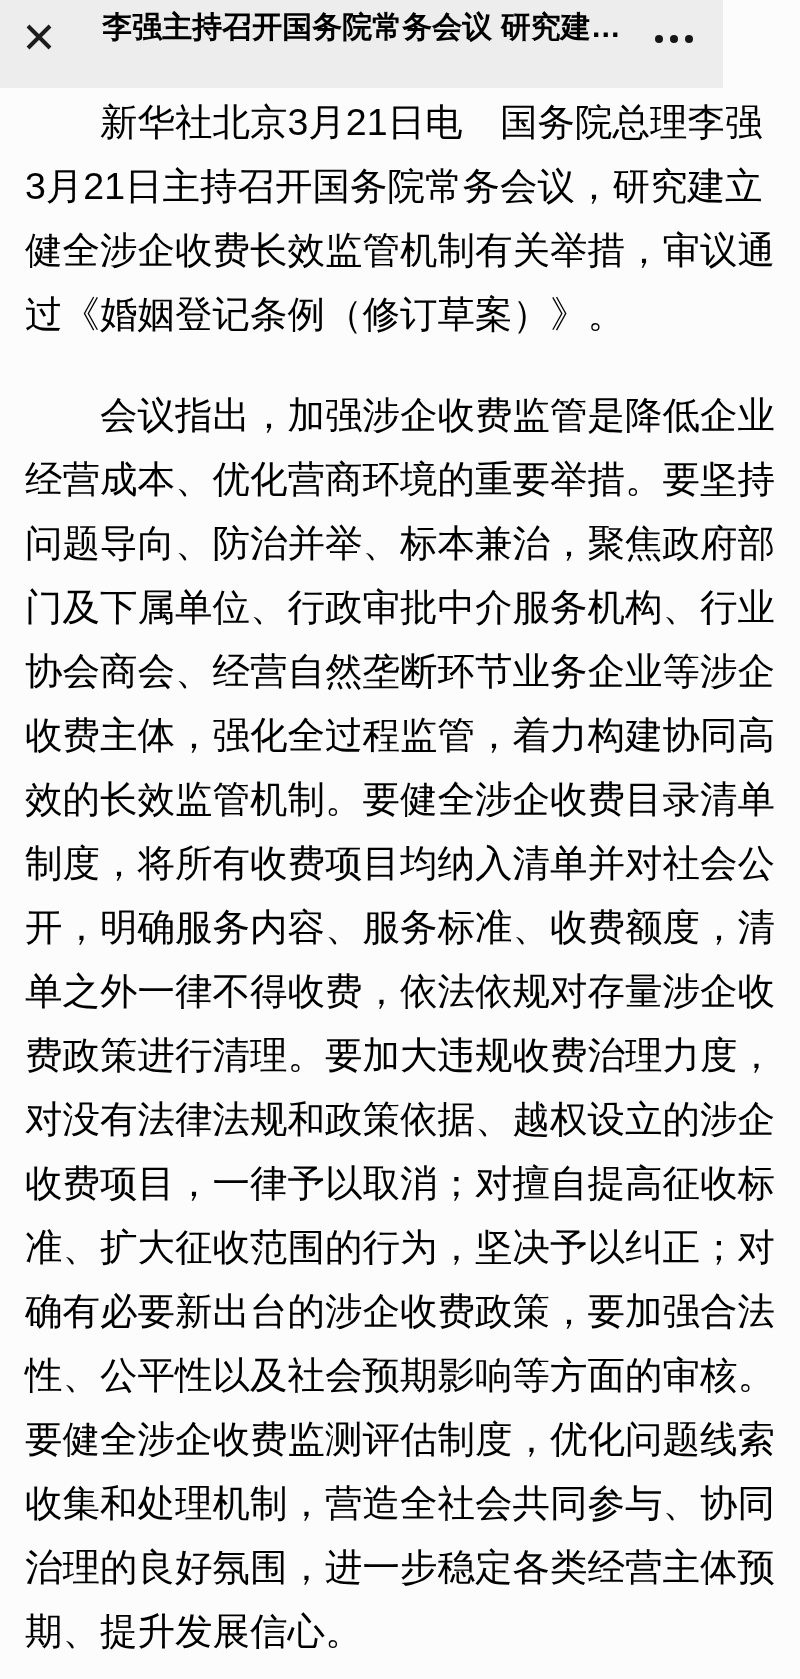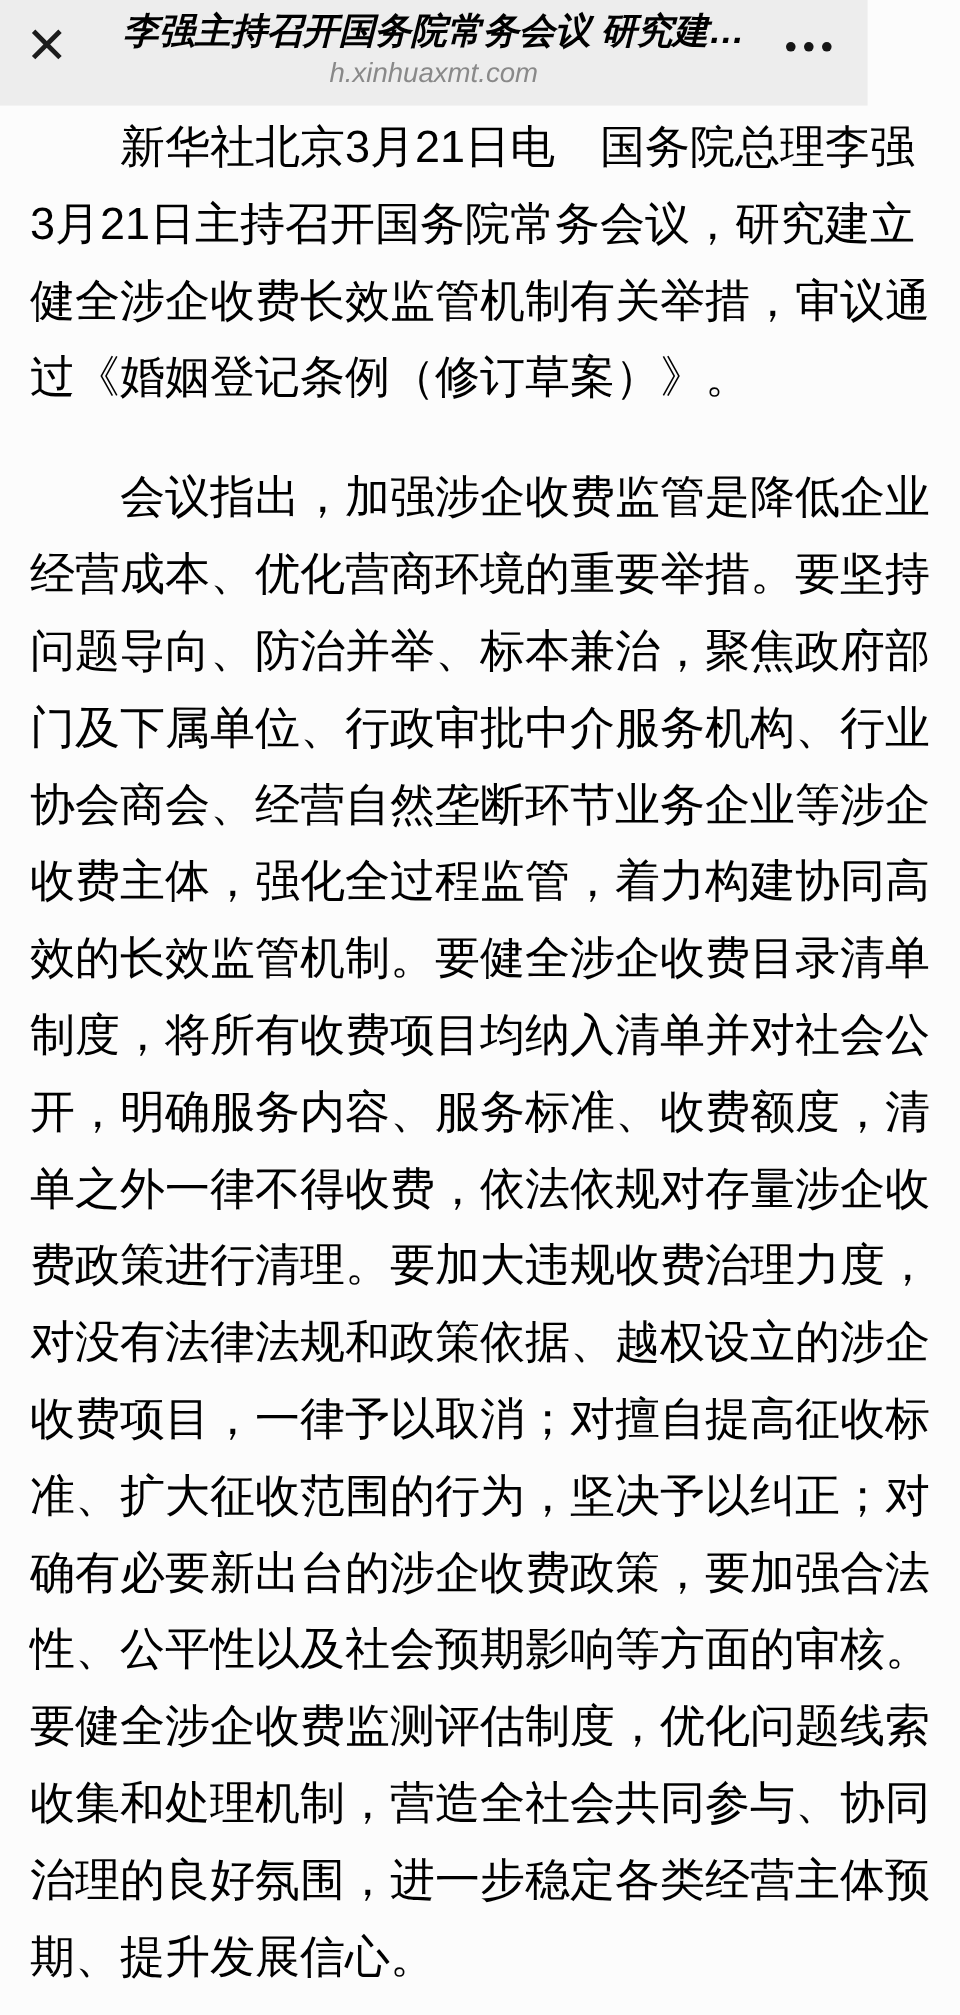--- a/index.html
+++ b/index.html
@@ -7,21 +7,20 @@
     width: 800px;
     background: #fcfcfc;
     font-family: "Liberation Sans", "DejaVu Sans", sans-serif;
   }
   
   .titlebar {
     position: relative;
     width: 723px;
     height: 88px;
     background: #ededed;
-    font-style: italic;
   }
   .close-btn {
     position: absolute;
     left: 14px;
     top: 12px;
     width: 50px;
     height: 50px;
     background: transparent;
     border: none;
     padding: 0;
@@ -93,21 +92,20 @@
 
 <header class="titlebar">
   <button class="close-btn" aria-label="关闭">
     <svg class="close-icon" width="34" height="34" viewBox="0 0 34 34">
       <path d="M6 6 L28 28 M28 6 L6 28" stroke="#1c1c1c" stroke-width="4" stroke-linecap="butt" fill="none"></path>
     </svg>
   </button>
 
   <div class="titlebar-center">
     <div class="page-title">李强主持召开国务院常务会议 研究建…</div>
-    <div class="page-url">h.xinhuaxmt.com</div>
   </div>
 
   <button class="menu-btn" aria-label="更多">
     <span class="dots">
       <span class="dot"></span>
       <span class="dot"></span>
       <span class="dot"></span>
     </span>
   </button>
 </header>

